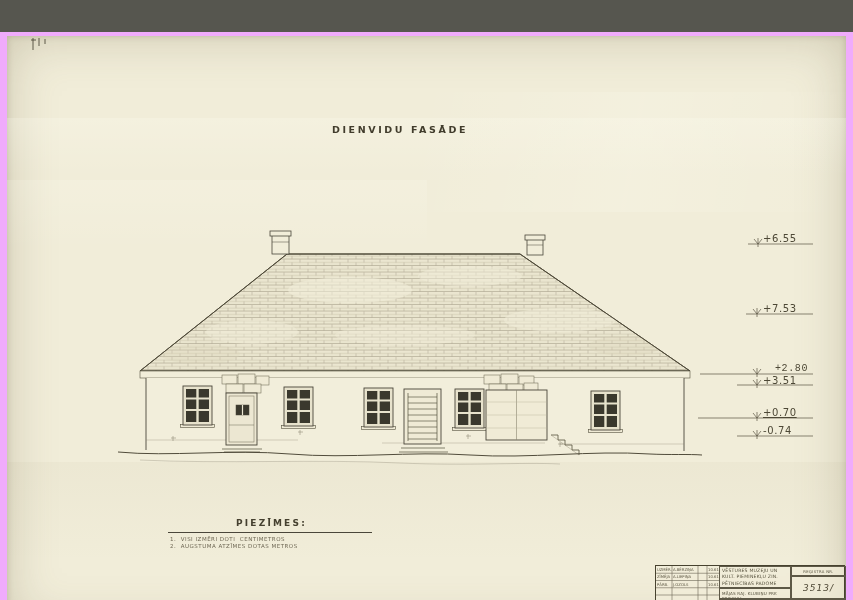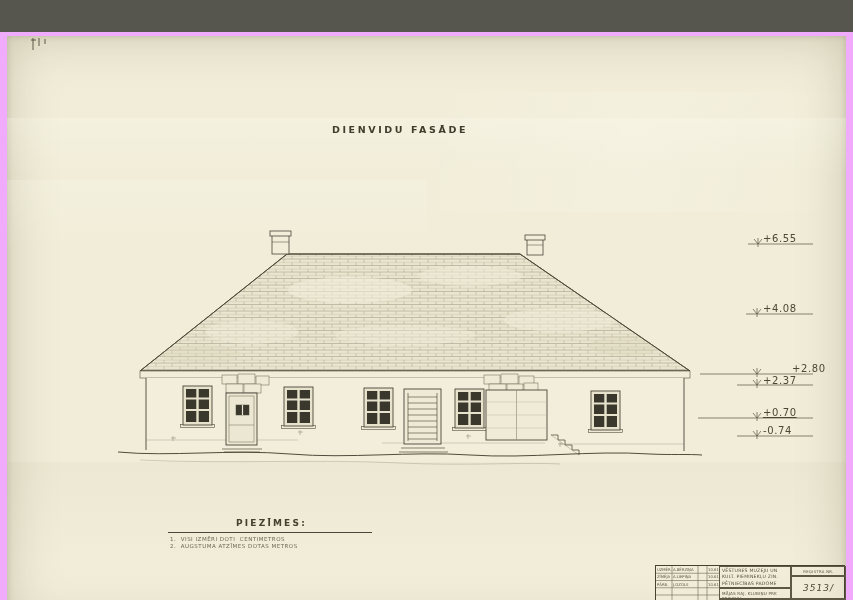--- a/index.html
+++ b/index.html
@@ -180,23 +180,23 @@
       <path d="M700 342 H813 M757 336 V345 M753 337 L757 342 L761 337"></path>
       <path d="M737 353 H813 M757 347 V356 M753 348 L757 353 L761 348"></path>
       <path d="M698 386 H813 M757 380 V389 M753 381 L757 386 L761 381"></path>
       <path d="M737 404 H813 M757 398 V407 M753 399 L757 404 L761 399"></path>
     </g>
   </svg>
 
   <div class="txt main-title" style="left:332px;top:92px;">DIENVIDU FASĀDE</div>
 
   <div class="txt elev" style="left:763px;top:201px;">+6.55</div>
-  <div class="txt elev" style="left:763px;top:271px;">+4.08</div>
-  <div class="txt elev" style="left:792px;top:331px;">+2.80</div>
-  <div class="txt elev" style="left:763px;top:343px;">+2.37</div>
+  <div class="txt elev" style="left:763px;top:271px;">+7.53</div>
+  <div class="txt elev" style="left:775px;top:331px;font-family:Liberation Mono, monospace;">+2.80</div>
+  <div class="txt elev" style="left:763px;top:343px;">+3.51</div>
   <div class="txt elev" style="left:763px;top:375px;text-decoration:underline;">+0.70</div>
   <div class="txt elev" style="left:763px;top:393px;">-0.74</div>
 
   <div class="txt notes-heading" style="left:189px;top:486px;padding-left:47px;">PIEZĪMES:</div>
   <div class="notes-underline"></div>
   <div class="txt note-item" style="left:170px;top:504px;">1.  VISI IZMĒRI DOTI  CENTIMETROS</div>
   <div class="txt note-item" style="left:170px;top:511px;">2.  AUGSTUMA ATZĪMES DOTAS METROS</div>
 
   <div class="tb">
     <div class="tbc tb-personnel">

